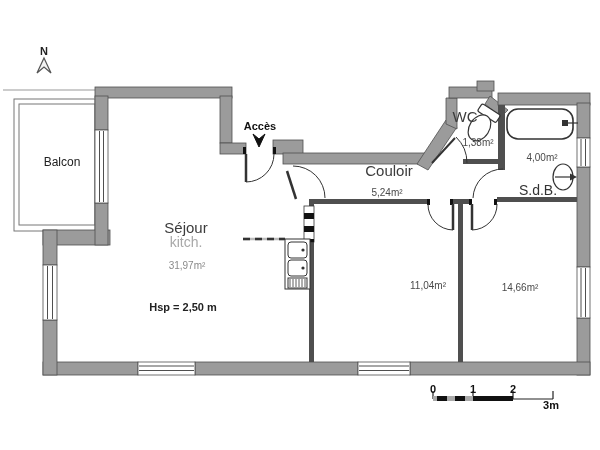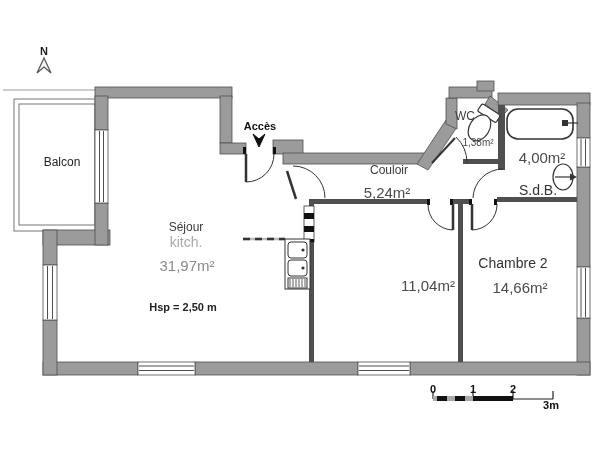--- a/index.html
+++ b/index.html
@@ -1,22 +1,22 @@
 <!DOCTYPE html>
 <html><head>
 <meta charset="utf-8">
 <style>
   html,body{margin:0;padding:0;background:#fff;}
   #plan{position:relative;width:600px;height:450px;background:#ffffff;overflow:hidden;
         font-family:"Liberation Sans", sans-serif;}
   #plan svg{position:absolute;left:0;top:0;}
   .lbl{position:absolute;transform:translate(-50%,-50%);white-space:nowrap;color:#333;}
-  .room{font-size:12px;color:#3c3c3c;}
+  .room{font-size:15px;color:#3c3c3c;}
   .room-sm{font-size:14px;color:#333;}
-  .area{font-size:15px;color:#4a4a4a;}
+  .area{font-size:10px;color:#4a4a4a;}
   .area-sm{font-size:10px;color:#4a4a4a;}
   .muted{color:#a8a8a8;}
   .gray{color:#8a8a8a;}
   .bold{font-weight:bold;}
   .small{font-size:11px;}
 </style>
 </head>
 <body>
 
 <div id="plan">
@@ -204,21 +204,20 @@
   <div class="lbl area" style="left:387px;top:192px;">5,24m²</div>
 
   <div class="lbl room" style="left:465px;top:116px;">WC</div>
   <div class="lbl area-sm" style="left:478px;top:142px;">1,38m²</div>
 
   <div class="lbl room-sm" style="left:538px;top:143px;margin-top:47px;">S.d.B.</div>
   <div class="lbl area" style="left:542px;top:157px;">4,00m²</div>
 
   <div class="lbl area" style="left:400px;top:285px;margin-left:28px;">11,04m²</div>
 
-  <div class="lbl room-sm" style="left:513px;top:263px;">Chambre 2</div>
   <div class="lbl area" style="left:520px;top:287px;">14,66m²</div>
 
   <div class="lbl small bold" style="left:433px;top:389px;color:#111;">0</div>
   <div class="lbl small bold" style="left:473px;top:389px;color:#111;">1</div>
   <div class="lbl small bold" style="left:513px;top:389px;color:#111;">2</div>
   <div class="lbl small bold" style="left:551px;top:389px;color:#111;margin-top:16px;">3m</div>
 
 </div>
 
 </body></html>

